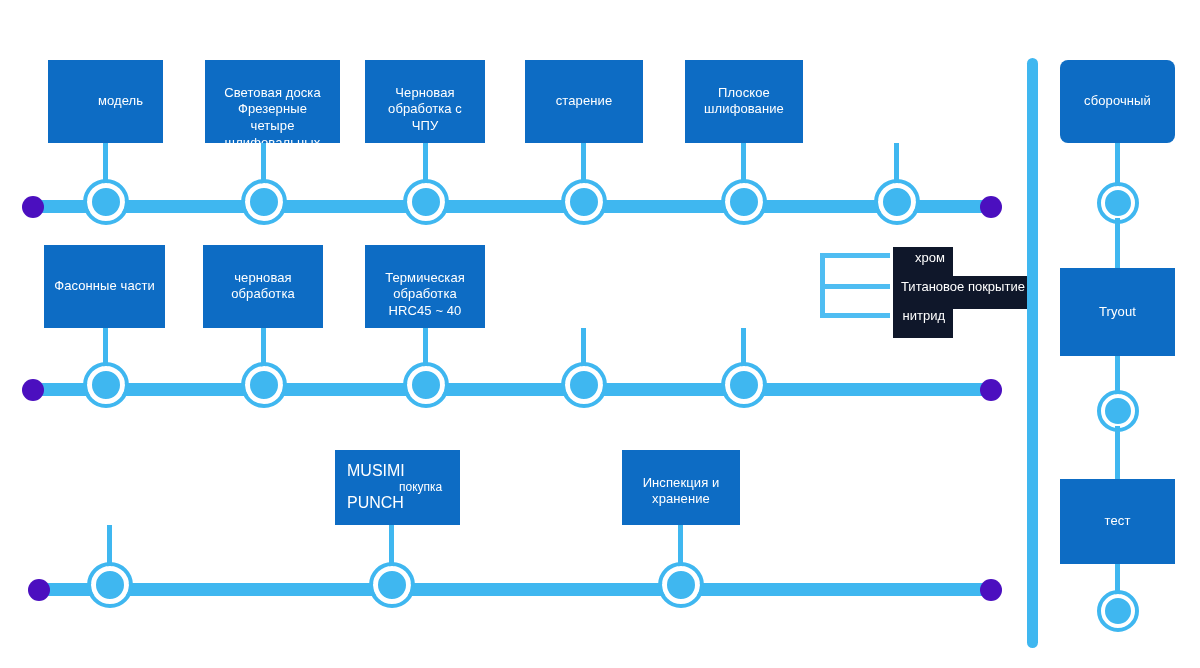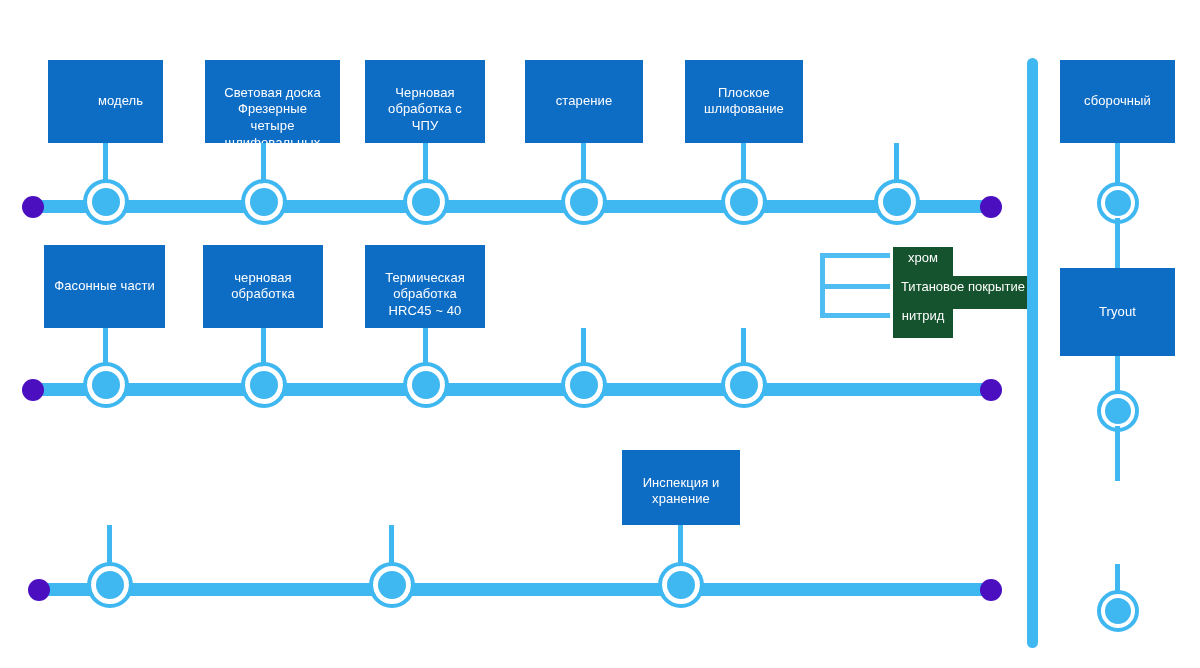--- a/index.html
+++ b/index.html
@@ -99,26 +99,26 @@
   }
   .bracket-arm {
     position: absolute;
     height: 5px;
     background: #4FBDF2;
   }
 
   
   .chip {
     position: absolute;
-    background: #14532d;
+    background: #0f172a;
     color: #ffffff;
     font-size: 13px;
     line-height: 21px;
     height: 33px;
-    text-align: center;
+    text-align: right;
     white-space: nowrap;
     box-sizing: border-box;
     padding: 0 8px;
   }
 
   
   .vconn {
     position: absolute;
     width: 5px;
     background: #3FB7F0;
@@ -240,42 +240,50 @@
     <span>нитрид</span>
   </div>
 
   <div class="rail" style="left:40px; top:583px; width:956px;"></div>
   <div class="dot" style="left:28px; top:579px;"></div>
   <div class="dot" style="left:980px; top:579px;"></div>
 
   <div class="stem" style="left:107px; top:525px; height:60px;"></div>
   <div class="ring" style="left:91px; top:566px;"></div>
 
+  <div class="musimi" style="left:335px; top:450px; width:125px; height:75px;">
+    <span class="big m1">MUSIMI</span>
+    <span class="sm">покупка</span>
+    <span class="big m2">PUNCH</span>
+  </div>
   <div class="stem" style="left:389px; top:525px; height:60px;"></div>
   <div class="ring" style="left:373px; top:566px;"></div>
 
   <div class="node-box topleft" style="left:622px; top:450px; width:118px; height:75px;">
     <span class="label">Инспекция и
 хранение</span>
   </div>
   <div class="stem" style="left:678px; top:525px; height:60px;"></div>
   <div class="ring" style="left:662px; top:566px;"></div>
 
   <div class="divider" style="left:1027px; top:58px; height:590px;"></div>
 
-  <div class="node-box center" style="left:1060px; top:60px; width:115px; height:83px;">
+  <div class="node-box center" style="left:1060px; top:60px; width:115px; height:83px;border-radius:8px;">
     <span class="label">сборочный</span>
   </div>
   <div class="vconn" style="left:1115px; top:143px; height:45px;"></div>
   <div class="ring small" style="left:1101px; top:186px;"></div>
   <div class="vconn" style="left:1115px; top:218px; height:52px;"></div>
 
   <div class="node-box center" style="left:1060px; top:268px; width:115px; height:88px;">
     <span class="label">Tryout</span>
   </div>
   <div class="vconn" style="left:1115px; top:356px; height:40px;"></div>
   <div class="ring small" style="left:1101px; top:394px;"></div>
   <div class="vconn" style="left:1115px; top:426px; height:55px;"></div>
 
+  <div class="node-box center" style="left:1060px; top:479px; width:115px; height:85px;">
+    <span class="label">тест</span>
+  </div>
   <div class="vconn" style="left:1115px; top:564px; height:32px;"></div>
   <div class="ring small" style="left:1101px; top:594px;"></div>
 
 </div>
 
 </body></html>

